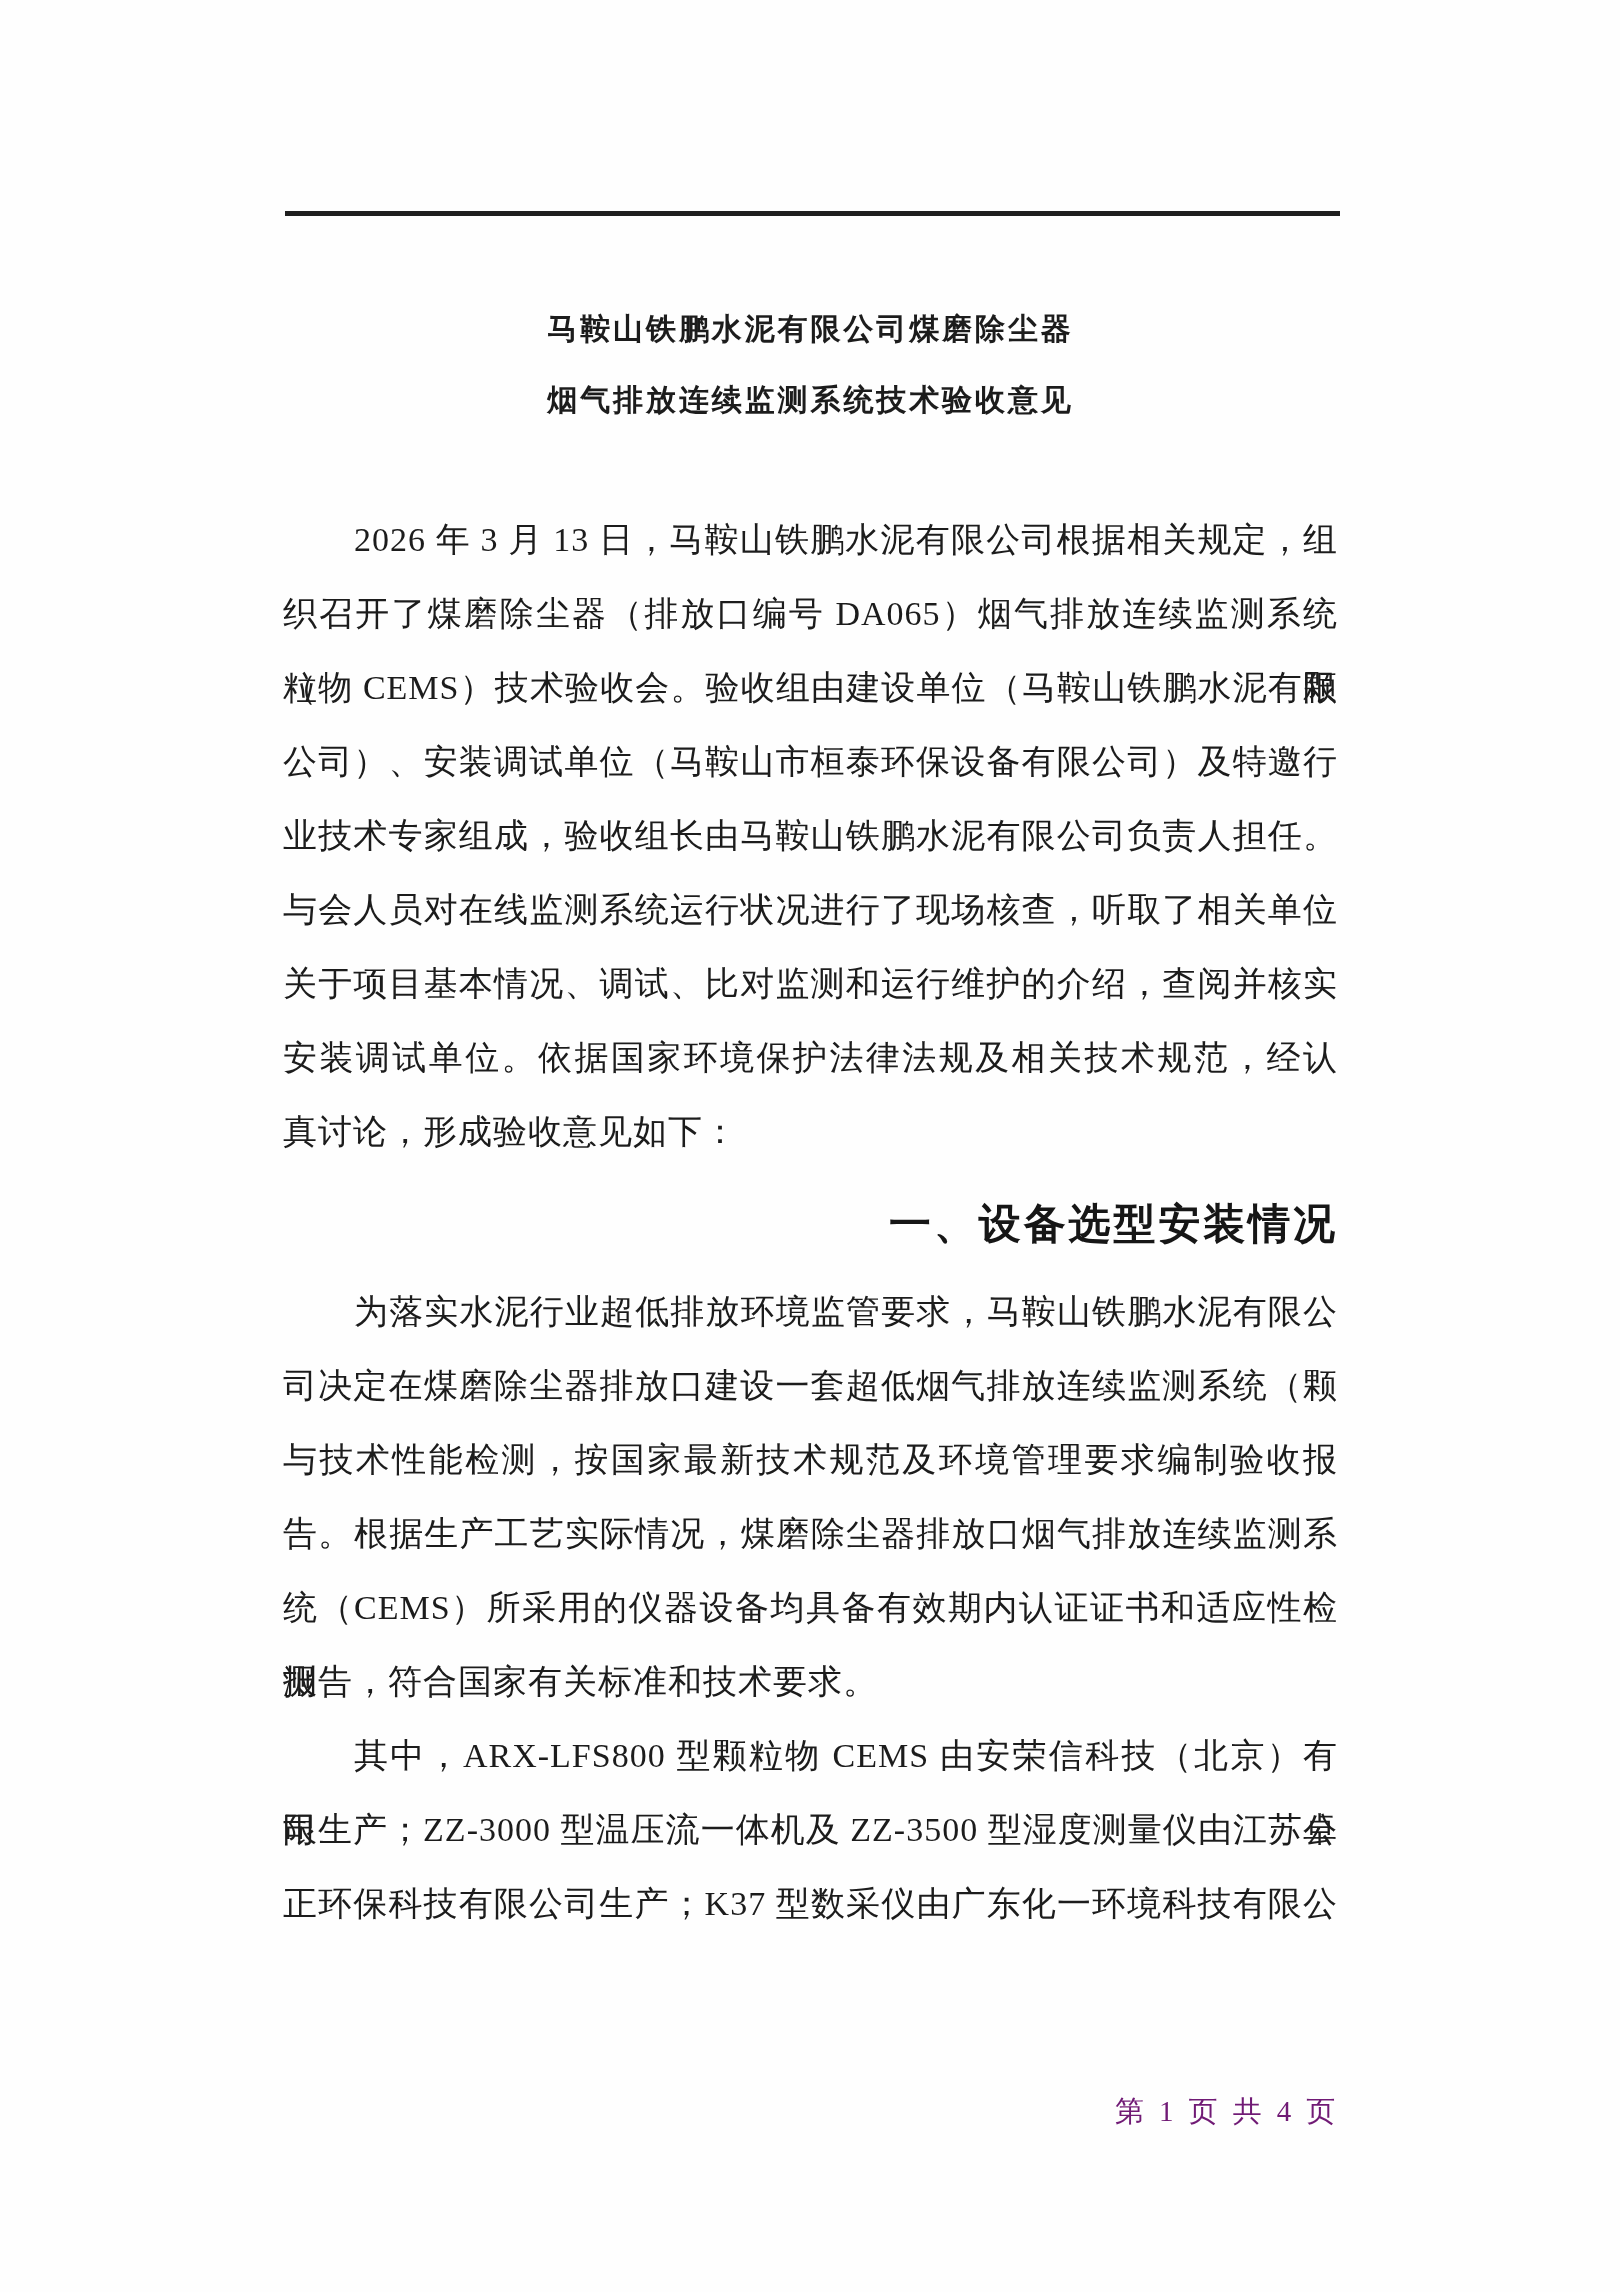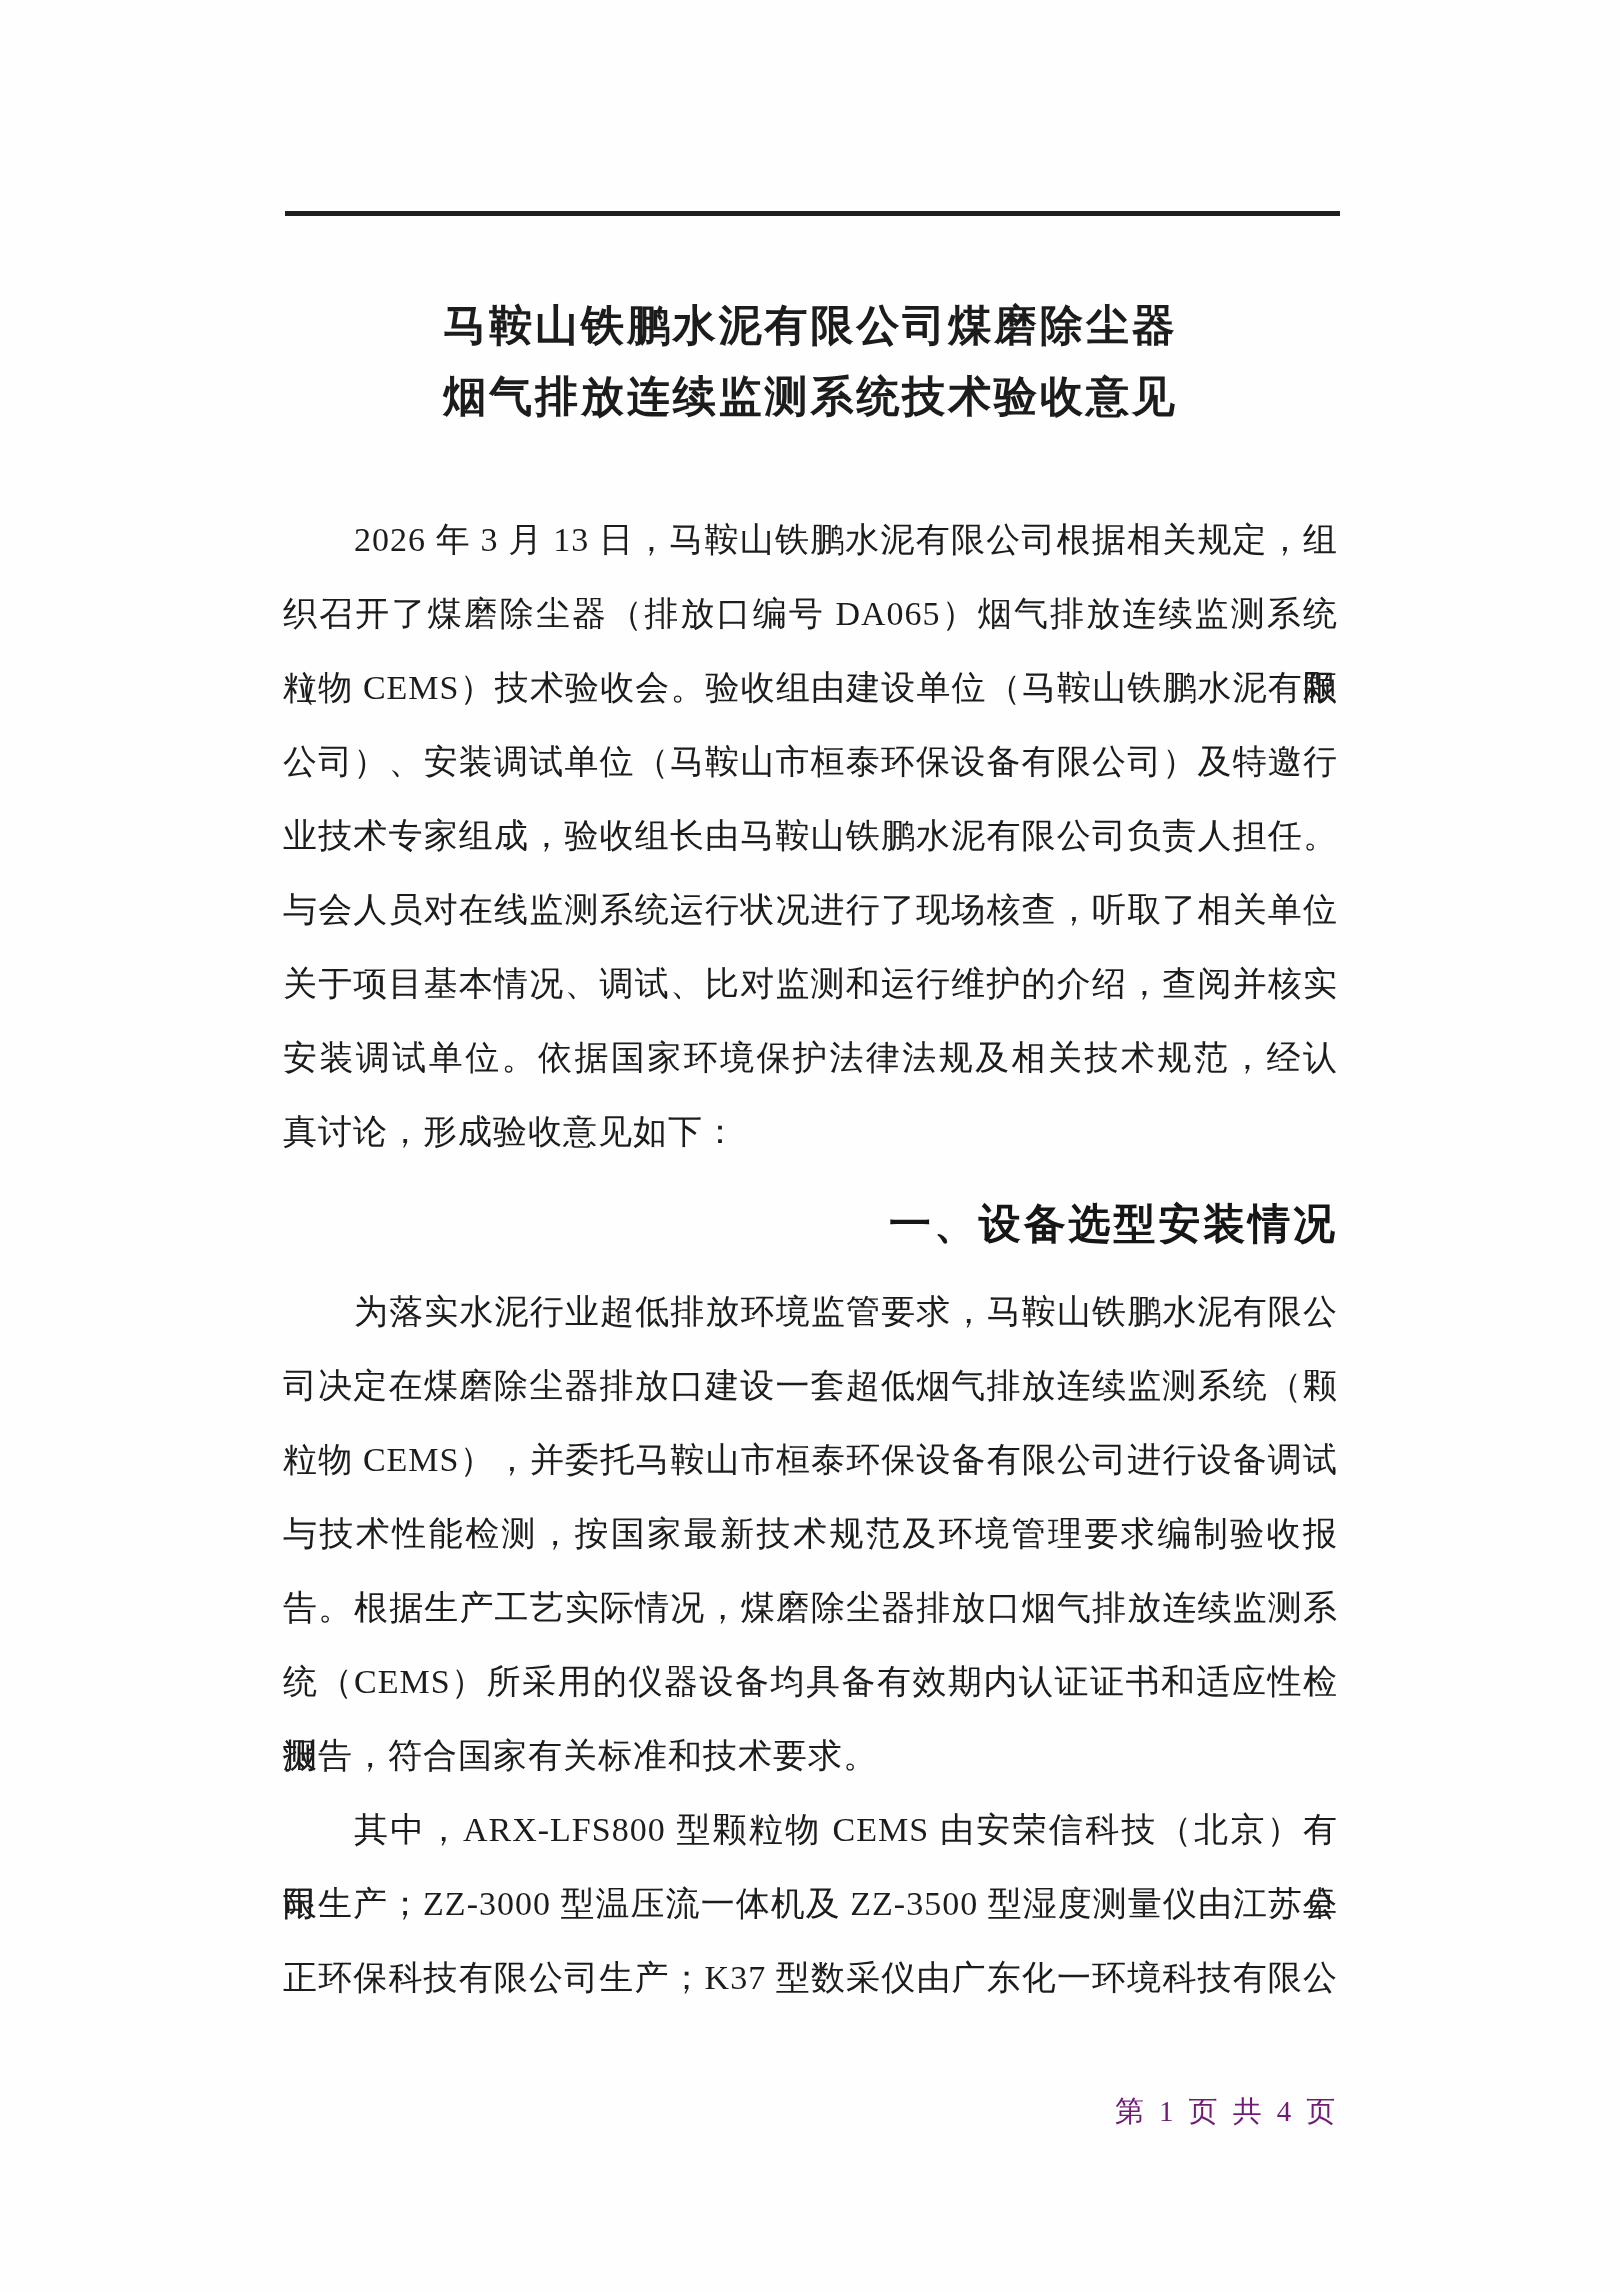--- a/index.html
+++ b/index.html
@@ -26,23 +26,23 @@
     background: #1f1f1f;
   }
   .title-block {
     position: absolute;
     left: 283px;
     top: 293px;
     width: 1055px;
     text-align: center;
   }
   .title-line {
-    font-family: Liberation Mono, monospace;
+    font-family: Liberation Sans, sans-serif;
     font-weight: 700;
-    font-size: 43px;
+    font-size: 30px;
     line-height: 71px;
     letter-spacing: 2.9px;
     white-space: nowrap;
   }
   .body-block {
     position: absolute;
     left: 283px;
     top: 503px;
     width: 1055px;
     font-size: 34px;
@@ -102,21 +102,20 @@
     <div class="line">业技术专家组成，验收组长由马鞍山铁鹏水泥有限公司负责人担任。</div>
     <div class="line">与会人员对在线监测系统运行状况进行了现场核查，听取了相关单位</div>
     <div class="line">关于项目基本情况、调试、比对监测和运行维护的介绍，查阅并核实</div>
     <div class="line">安装调试单位。依据国家环境保护法律法规及相关技术规范，经认</div>
     <div class="line last">真讨论，形成验收意见如下：</div>
 
     <div class="section-heading">一、设备选型安装情况</div>
 
     <div class="line indent">为落实水泥行业超低排放环境监管要求，马鞍山铁鹏水泥有限公</div>
     <div class="line">司决定在煤磨除尘器排放口建设一套超低烟气排放连续监测系统（颗</div>
-    <div class="line">粒物 CEMS），并委托马鞍山市桓泰环保设备有限公司进行设备调试</div>
     <div class="line last">与技术性能检测，按国家最新技术规范及环境管理要求编制验收报告。</div>
 
     <div class="line indent">根据生产工艺实际情况，煤磨除尘器排放口烟气排放连续监测系</div>
     <div class="line">统（CEMS）所采用的仪器设备均具备有效期内认证证书和适应性检测</div>
     <div class="line last">报告，符合国家有关标准和技术要求。</div>
 
     <div class="line indent">其中，ARX-LFS800 型颗粒物 CEMS 由安荣信科技（北京）有限公</div>
     <div class="line">司生产；ZZ-3000 型温压流一体机及 ZZ-3500 型湿度测量仪由江苏卓</div>
     <div class="line">正环保科技有限公司生产；K37 型数采仪由广东化一环境科技有限公</div>
 

